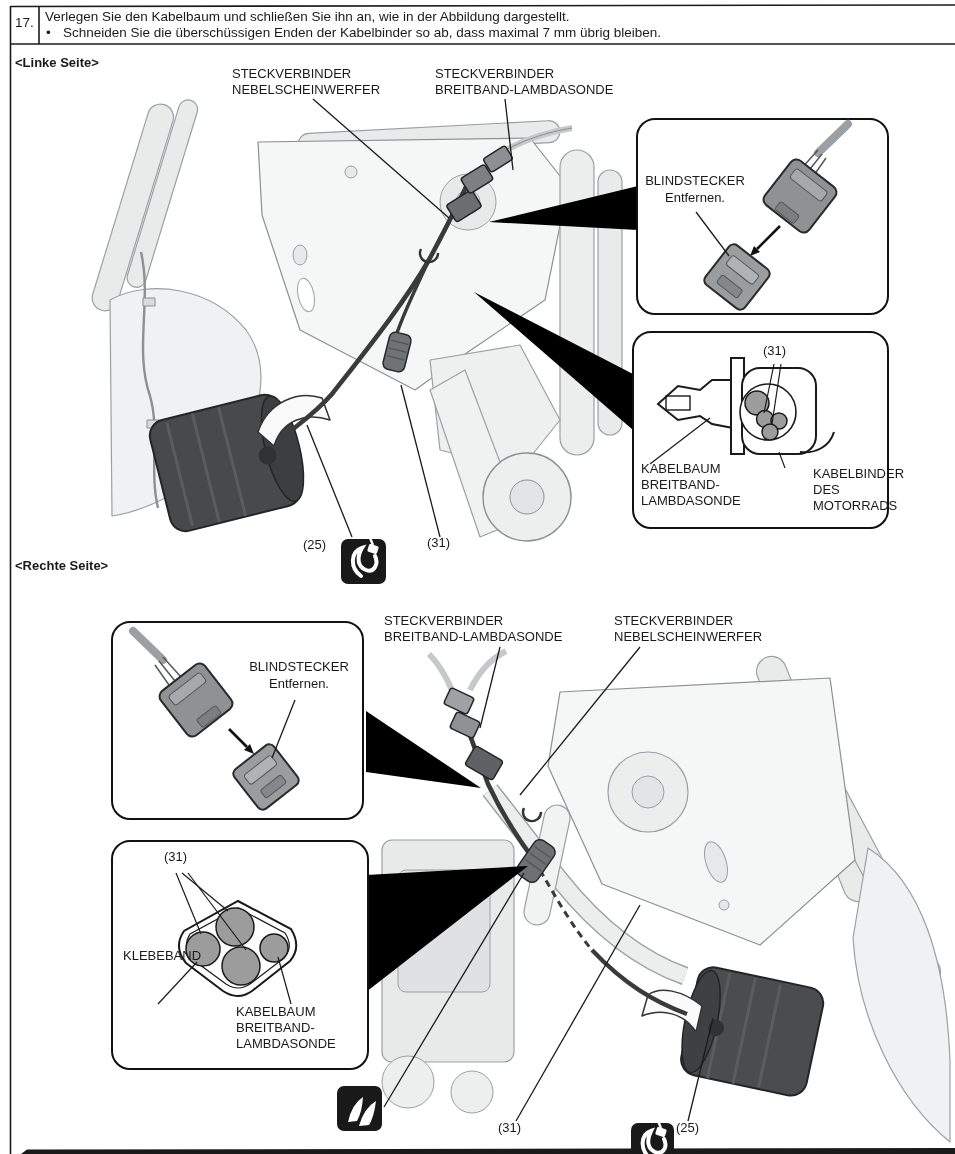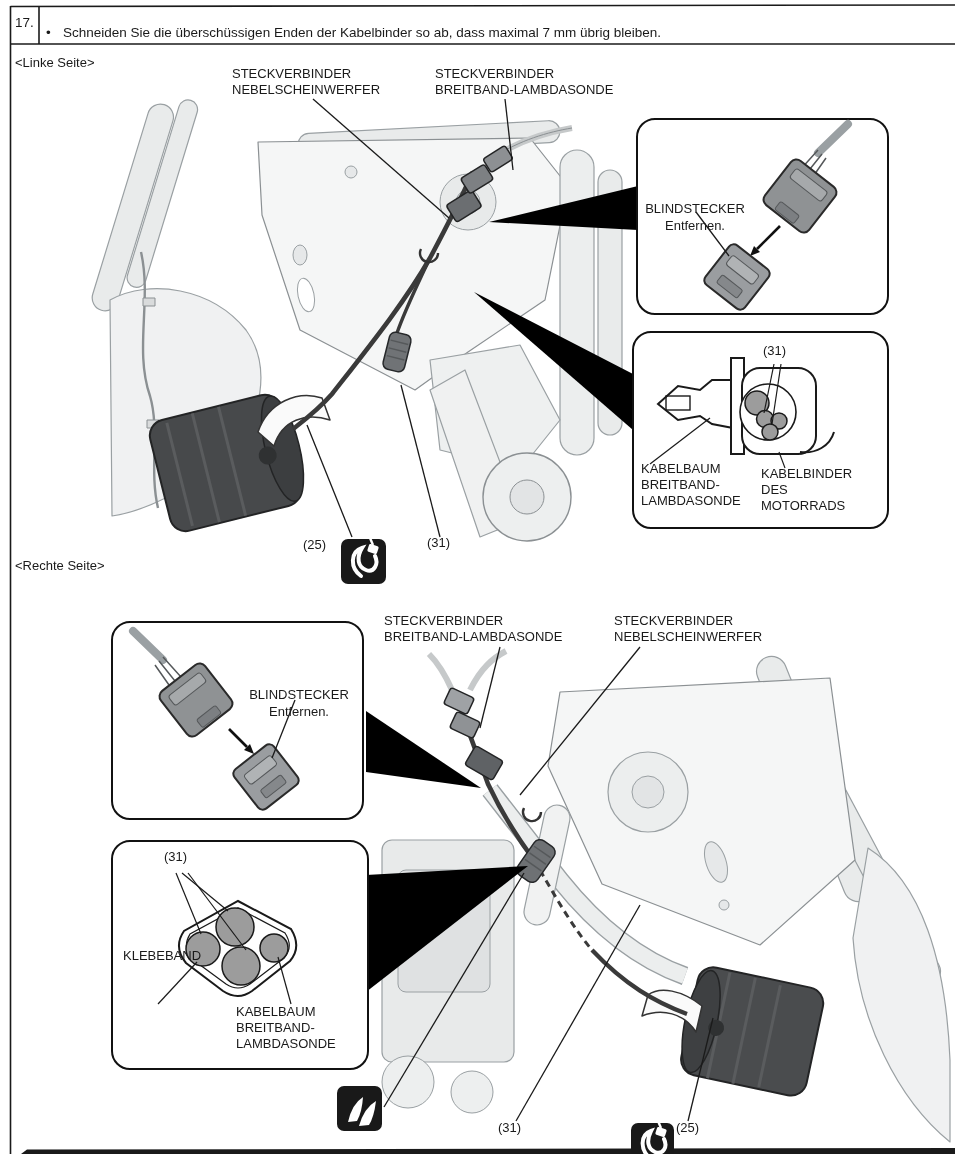--- a/index.html
+++ b/index.html
@@ -1,22 +1,22 @@
 <!DOCTYPE html>
 <html><head>
 <meta charset="utf-8">
 <style>
   html,body{margin:0;padding:0;background:#fff;}
   .page{position:relative;width:955px;height:1154px;background:#ffffff;overflow:hidden;
         font-family:"Liberation Sans",sans-serif;color:#1a1a1a;}
   .art{position:absolute;left:0;top:0;z-index:1;}
   .t{position:absolute;z-index:2;white-space:pre-line;font-size:13px;line-height:16px;color:#1a1a1a;}
   .hd{font-size:13.5px;line-height:17px;}
-  .b{font-weight:normal;text-align:right;}
-  .c{text-align:center;margin-top:28px;}
+  .b{font-weight:bold;text-align:right;}
+  .c{text-align:center;}
   .lh17{line-height:17px;}
 </style>
 </head>
 <body>
 
 <div class="page">
 
 <svg class="art" width="955" height="1154" viewBox="0 0 955 1154">
 
   <g stroke="#1a1a1a" stroke-width="1.6">
@@ -244,37 +244,38 @@
   </g>
   <g>
     <rect x="631" y="1123" width="43" height="43" rx="7" fill="#191919"></rect>
     <path d="M650,1158 C640,1150 640,1135 651,1131 C646,1141 648,1149 655,1152 C663,1155 668,1147 664,1139" fill="none" stroke="#ffffff" stroke-width="4" stroke-linecap="round"></path>
     <rect x="656" y="1128" width="10" height="8" rx="1.5" fill="#ffffff" transform="rotate(18 661 1132)"></rect>
     <line x1="661" y1="1128" x2="658" y2="1121" stroke="#ffffff" stroke-width="2.4"></line>
   </g>
 </svg>
 
 <div class="t hd" style="left:15px;top:14px">17.</div>
+<div class="t hd" style="left:45px;top:8px">Verlegen Sie den Kabelbaum und schließen Sie ihn an, wie in der Abbildung dargestellt.</div>
 <div class="t hd" style="left:46px;top:24px">•</div>
 <div class="t hd" style="left:63px;top:24px">Schneiden Sie die überschüssigen Enden der Kabelbinder so ab, dass maximal 7 mm übrig bleiben.</div>
 
 <div class="t b" style="left:15px;top:55px">&lt;Linke Seite&gt;</div>
 <div class="t" style="left:232px;top:66px">STECKVERBINDER
 NEBELSCHEINWERFER</div>
 <div class="t" style="left:435px;top:66px">STECKVERBINDER
 BREITBAND-LAMBDASONDE</div>
 <div class="t" style="left:303px;top:537px">(25)</div>
 <div class="t" style="left:427px;top:535px">(31)</div>
 <div class="t c lh17" style="left:634px;top:172px;width:122px">BLINDSTECKER
 Entfernen.</div>
 <div class="t" style="left:763px;top:343px">(31)</div>
 <div class="t" style="left:641px;top:461px">KABELBAUM
 BREITBAND-
 LAMBDASONDE</div>
-<div class="t" style="left:761px;top:466px">KABELBINDER
+<div class="t" style="left:813px;top:466px">KABELBINDER
 DES
 MOTORRADS</div>
 
 <div class="t b" style="left:15px;top:558px">&lt;Rechte Seite&gt;</div>
 <div class="t" style="left:384px;top:613px">STECKVERBINDER
 BREITBAND-LAMBDASONDE</div>
 <div class="t" style="left:614px;top:613px">STECKVERBINDER
 NEBELSCHEINWERFER</div>
 <div class="t c lh17" style="left:236px;top:658px;width:126px">BLINDSTECKER
 Entfernen.</div>

